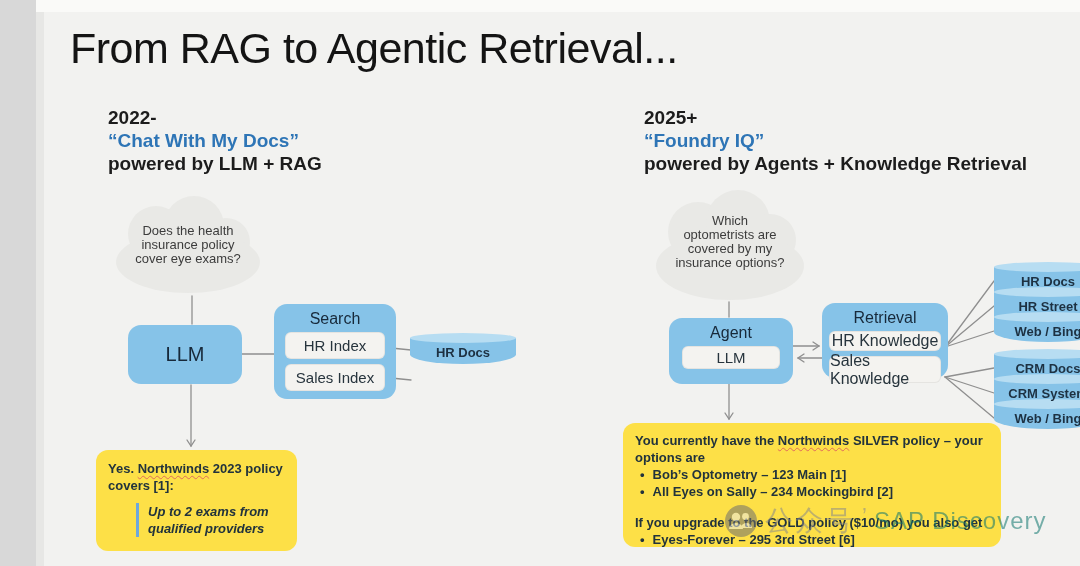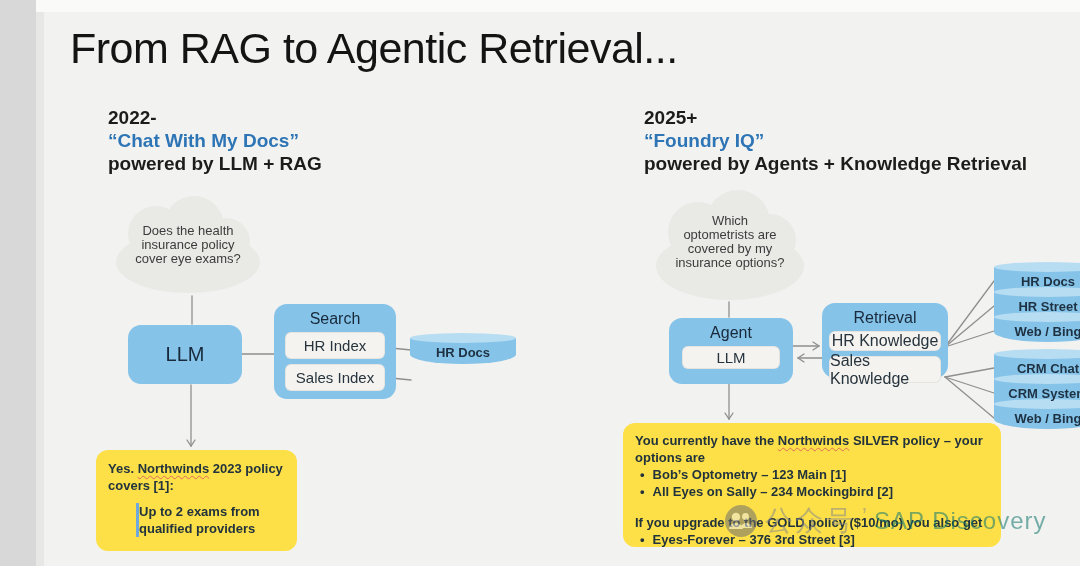--- a/index.html
+++ b/index.html
@@ -67,22 +67,22 @@
     position:absolute;background:#fde047;border-radius:12px;z-index:2;
     font-size:13px;font-weight:700;color:#22333c;line-height:17px;
   }
   .answer-l{left:60px;top:450px;width:201px;height:101px;padding:10px 12px;box-sizing:border-box;}
   .answer-r{left:587px;top:423px;width:378px;height:124px;padding:9px 9px 9px 12px;box-sizing:border-box;}
   .sp{
     text-decoration:underline;text-decoration-style:wavy;
     text-decoration-color:#E06C5A;text-decoration-thickness:1px;text-underline-offset:2px;
   }
   .quote{
-    margin:9px 0 0 28px;border-left:3px solid #6FA8DC;
-    width:125px;
+    margin:9px 0 0 28px;border-left:3px solid #6FA8DC;padding-left:9px;
+    font-style:italic;width:125px;
   }
   .bullet-row{display:flex;gap:8px;padding-left:5px;}
   .bullet-row .dot{flex:0 0 auto;}
   .answer-gap{height:14px;}
 
   .watermark{
     position:absolute;left:688px;top:502px;display:flex;align-items:center;gap:7px;
     z-index:10;opacity:0.55;
   }
   .wm-label{font-size:28px;color:#8a8a8a;letter-spacing:2px;}
@@ -212,21 +212,21 @@
     </div>
     <div class="disk last">
       <div class="rim"></div>
       <span class="cyl-label">Web / Bing</span>
     </div>
   </div>
 
   <div class="stack" style="left:958px;top:354px;">
     <div class="disk">
       <div class="rim"></div>
-      <span class="cyl-label">CRM Chat</span>
+      <span class="cyl-label">CRM Docs</span>
     </div>
     <div class="disk">
       <div class="rim"></div>
       <span class="cyl-label">CRM System</span>
     </div>
     <div class="disk last">
       <div class="rim"></div>
       <span class="cyl-label">Web / Bing</span>
     </div>
   </div>
@@ -238,21 +238,21 @@
       <span>Bob’s Optometry – 123 Main [1]</span>
     </div>
     <div class="bullet-row">
       <span class="dot">•</span>
       <span>All Eyes on Sally – 234 Mockingbird [2]</span>
     </div>
     <div class="answer-gap"></div>
     <div>If you upgrade to the GOLD policy ($10/mo) you also get</div>
     <div class="bullet-row">
       <span class="dot">•</span>
-      <span>Eyes-Forever – 376 3rd Street [3]</span>
+      <span>Eyes-Forever – 295 3rd Street [6]</span>
     </div>
   </div>
 
   <div class="watermark">
     <svg width="34" height="34" viewBox="0 0 34 34">
       <circle cx="17" cy="17" r="16" fill="#6f6f6f"></circle>
       <circle cx="12" cy="13" r="4.2" fill="#e9e9e7"></circle>
       <circle cx="21.5" cy="12.5" r="3.4" fill="#e9e9e7"></circle>
       <path d="M5,25 a7,6 0 0 1 14,0 z" fill="#e9e9e7"></path>
       <path d="M17,24 a5.5,5 0 0 1 11,0 z" fill="#e9e9e7"></path>

